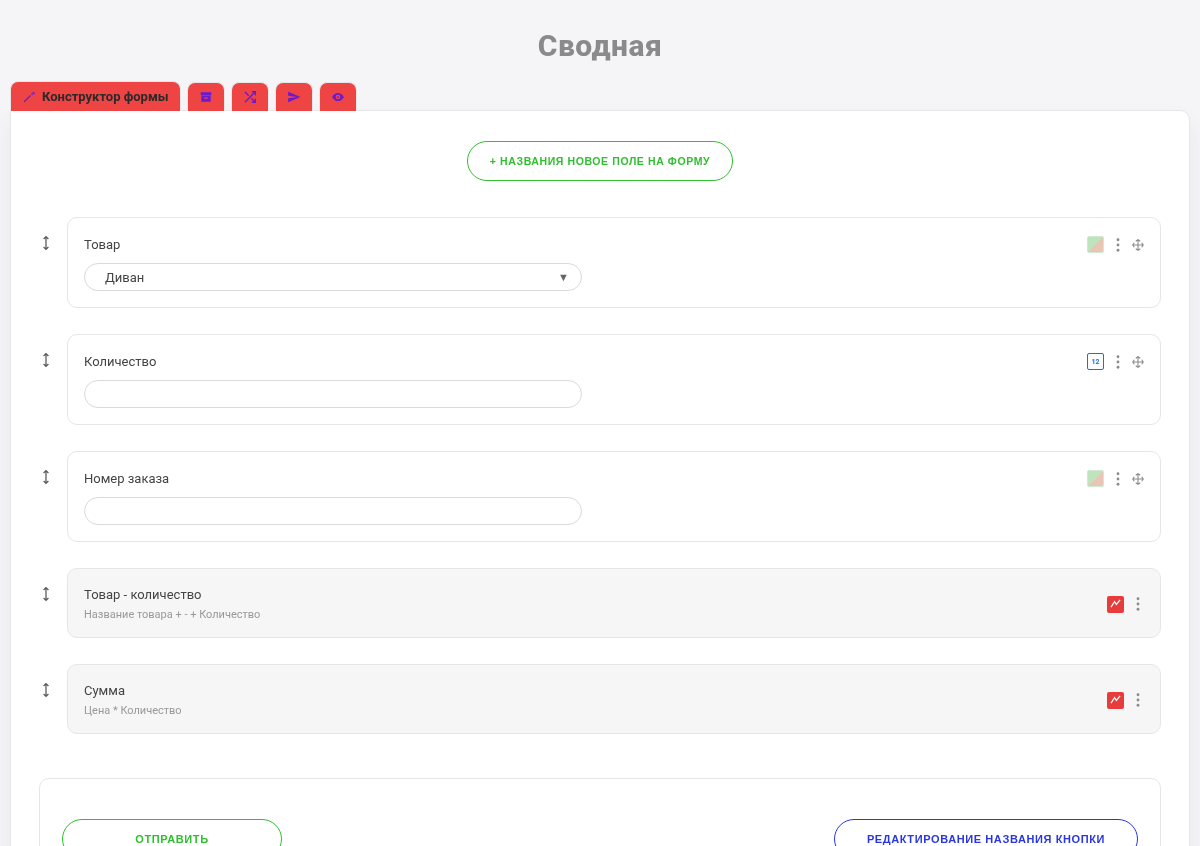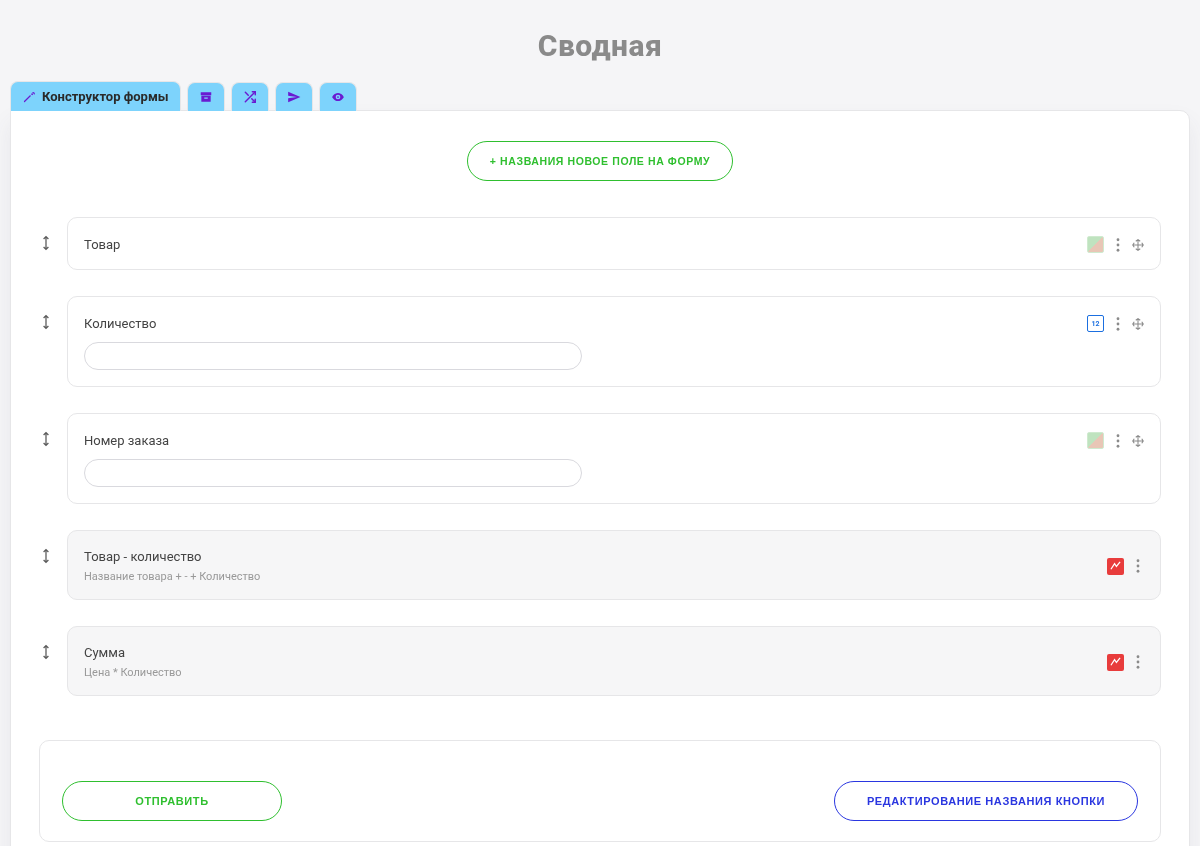--- a/index.html
+++ b/index.html
@@ -20,21 +20,21 @@
 .tabs-row {
   display: flex;
   gap: 6px;
   padding: 0 10px;
   align-items: flex-end;
 }
 .tab {
   border: 1px solid #e6e6e8;
   border-bottom: none;
   border-radius: 8px 8px 0 0;
-  background: #7dd3fc;
+  background: #ef4444;
   padding: 7px 11px;
   display: flex;
   align-items: center;
   gap: 6px;
   cursor: pointer;
   position: relative;
   z-index: 2;
 }
 .tab.active {
   font-weight: 700;
@@ -253,20 +253,26 @@
                 <circle cx="2" cy="14" r="1.6"></circle>
               </svg>
           </span>
           <span class="move-handle">
             <svg viewBox="0 0 16 16" fill="none" stroke="currentColor" stroke-width="1.4">
                 <path d="M8 1v14M1 8h14M5 3l3-2 3 2M5 13l3 2 3-2M3 5 1 8l2 3M13 5l2 3-2 3"></path>
               </svg>
           </span>
         </div>
       </div>
+      <div class="control-wrap">
+        <div class="select-ctl">
+          <span>Диван</span>
+          <span class="select-caret">▼</span>
+        </div>
+      </div>
     </div>
   </div>
 
   <div class="field-row">
     <div class="row-drag">
       <svg viewBox="0 0 12 20" fill="none" stroke="currentColor" stroke-width="1.6">
           <path d="M6 2v16M3 5l3-3 3 3M3 15l3 3 3-3"></path>
         </svg>
     </div>
     <div class="field-card">

